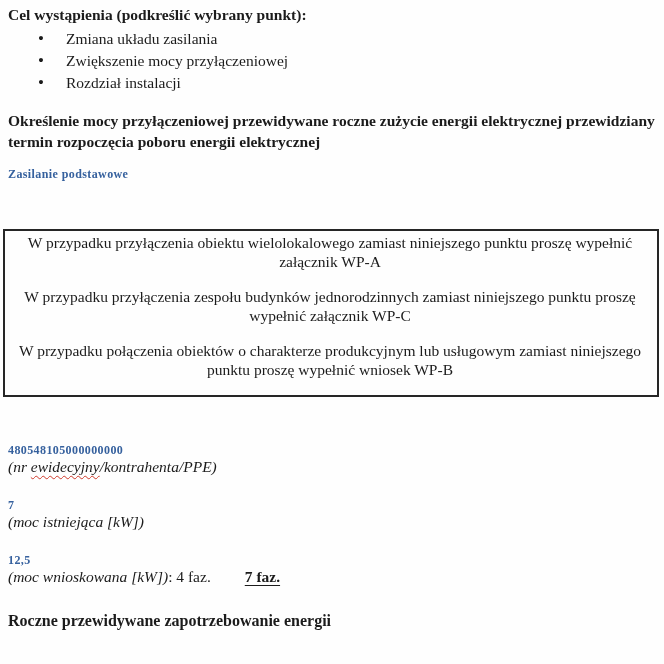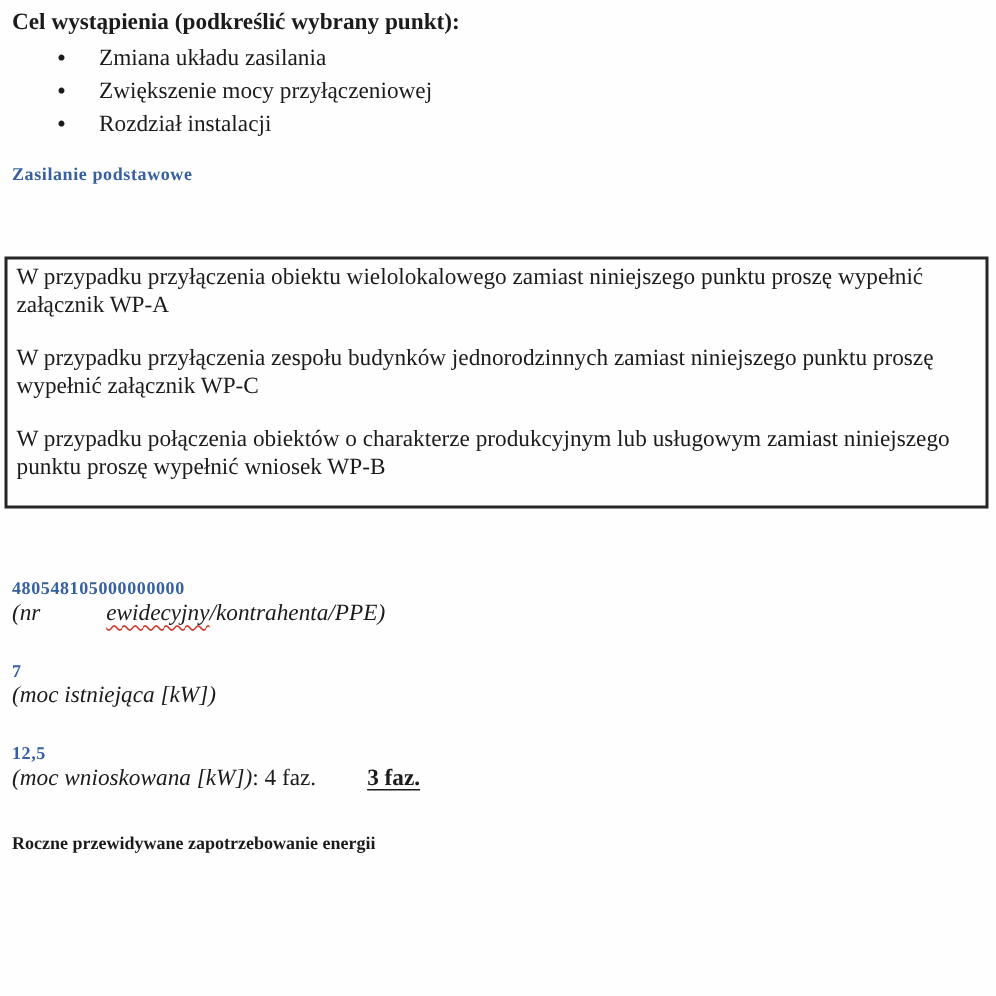--- a/index.html
+++ b/index.html
@@ -58,28 +58,28 @@
   
   .caption{
     font-style:italic;
     font-size:15.5px;
     line-height:20px;
   }
   .misspelled{
     text-decoration:underline wavy #cf3a2b;
     text-decoration-thickness:1px;
     text-underline-offset:3px;
-    margin-left:40px;
   }
   
   .info-box{
     box-sizing:border-box;
     border:2px solid #262626;
     margin:0 -3px 0 -5px;
     padding:2px 8px 16px 6px;
+    text-align:center;
   }
   .info-box p{
     margin:0 0 16px 0;
     font-size:15.5px;
     line-height:19px;
   }
   .info-box p:last-child{margin-bottom:0;}
   
   .phase-row{font-size:15.5px;line-height:20px;}
   .phase-sep{display:inline-block;width:34px;}
@@ -110,35 +110,36 @@
       <span>Zmiana układu zasilania</span>
     </li>
     <li>
       <span>Zwiększenie mocy przyłączeniowej</span>
     </li>
     <li>
       <span>Rozdział instalacji</span>
     </li>
   </ul>
 
+  <p class="h-bold mt-sec" style="max-width:652px;">Określenie mocy przyłączeniowej przewidywane roczne zużycie energii elektrycznej przewidziany termin rozpoczęcia poboru energii elektrycznej</p>
 
   <div class="field-value mt-bluefield">Zasilanie podstawowe</div>
 
   <div class="info-box mt-box">
     <p>W przypadku przyłączenia obiektu wielolokalowego zamiast niniejszego punktu proszę wypełnić załącznik WP-A</p>
     <p>W przypadku przyłączenia zespołu budynków jednorodzinnych zamiast niniejszego punktu proszę wypełnić załącznik WP-C</p>
     <p>W przypadku połączenia obiektów o charakterze produkcyjnym lub usługowym zamiast niniejszego punktu proszę wypełnić wniosek WP-B</p>
   </div>
 
   <div class="field-value mt-after-box">480548105000000000</div>
   <div class="caption"><span>(nr </span><span class="misspelled">ewidecyjny</span><span>/kontrahenta/PPE)</span></div>
 
   <div class="field-value mt-field-gap">7</div>
   <div class="caption">(moc istniejąca [kW])</div>
 
   <div class="field-value mt-field-gap">12,5</div>
   <div class="phase-row">
-    <span class="caption">(moc wnioskowana [kW])</span><span class="phase-plain">: 4 faz.</span><span class="phase-sep"></span><span class="phase-selected">3 faz.</span>
+    <span class="caption">(moc wnioskowana [kW])</span><span class="phase-plain">: 4 faz.</span><span class="phase-sep"></span><span class="phase-selected">7 faz.</span>
   </div>
 
-  <p class="h-bold mt-footer" style="font-size:12px;">Roczne przewidywane zapotrzebowanie energii</p>
+  <p class="h-bold mt-footer" style="font-size:16px;">Roczne przewidywane zapotrzebowanie energii</p>
 
 </div>
 
 </body></html>

